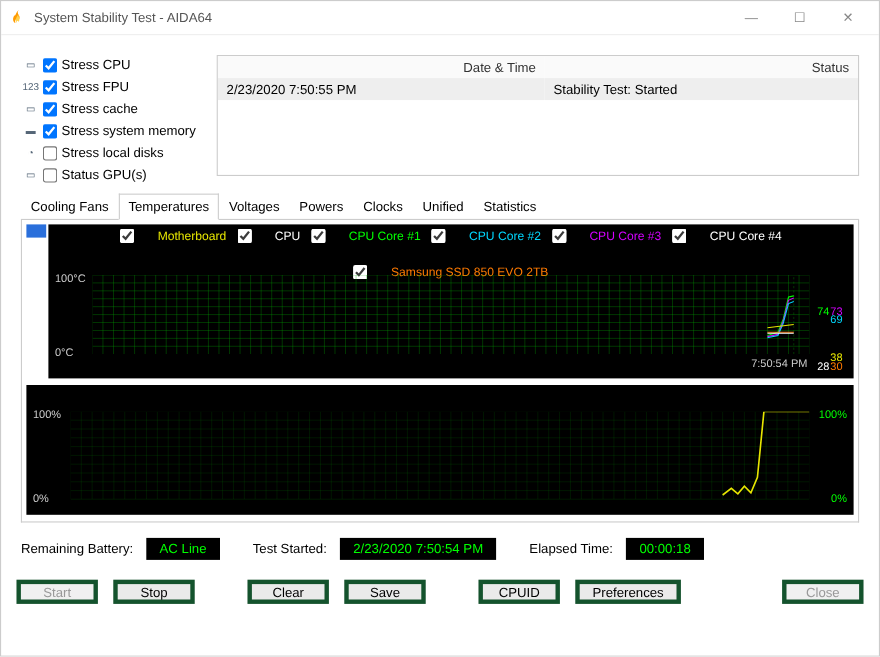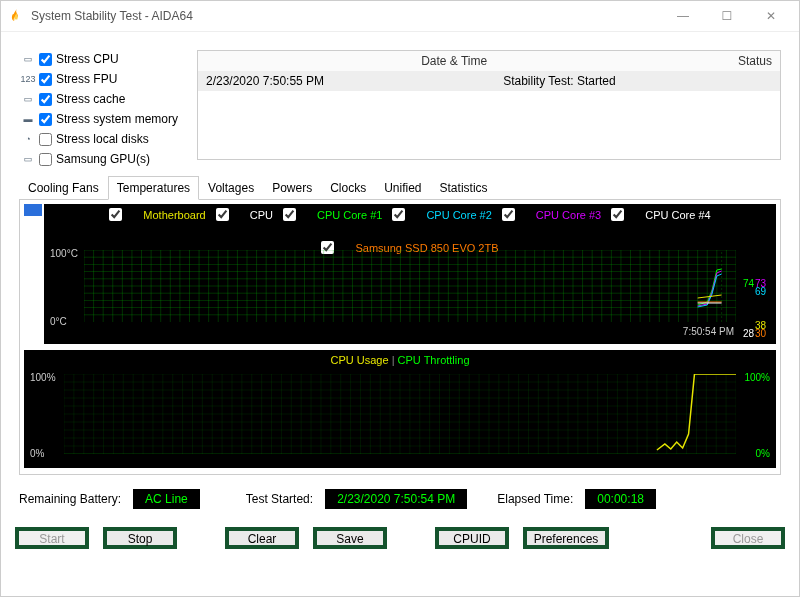--- a/index.html
+++ b/index.html
@@ -82,21 +82,21 @@
           <span>Stress system memory</span>
         </div>
         <div class="srow">
           <span class="ic" style="font-size:9px;color:#567">◔</span>
           <input type="checkbox" style="">
           <span>Stress local disks</span>
         </div>
         <div class="srow">
           <span class="ic" style="font-size:9px;color:#567">▭</span>
           <input type="checkbox" style="">
-          <span>Samsung GPU(s)</span>
+          <span>Status GPU(s)</span>
         </div>
       </div>
     <div class="logbox">
       <table>
         <tbody>
             <tr>
               <th>Date &amp; Time</th>
               <th>Status</th>
             </tr>
         <tr class="sel">
@@ -253,21 +253,20 @@
             <span class="ylabR" style="top: 74px; right: 10px; color: rgb(212, 0, 255);">73</span>
             <span class="ylabR" style="top: 82px; right: 10px; color: rgb(0, 216, 255);">69</span>
             <span class="ylabR" style="top: 116px; right: 10px; color: rgb(230, 230, 0);">38</span>
             <span class="ylabR" style="top: 124px; right: 22px; color: rgb(255, 255, 255);">28</span>
             <span class="ylabR" style="top: 124px; right: 10px; color: rgb(255, 122, 0);">30</span>
           </div>
       </div>
     </div>
 
     <div class="chartarea2">
-      <div class="cpuL"><span style="color:#e6e600">CPU Usage</span> <span style="color:#888"> | </span> <span style="color:#00ff00">CPU Throttling</span></div>
       <span class="ylabL" style="top:22px">100%</span>
       <span class="ylabL" style="top:98px">0%</span>
       <span class="ylabR" style="top:22px;color:#00ff00">100%</span>
       <span class="ylabR" style="top:98px;color:#00ff00">0%</span>
       <div class="gridwrap" style="top:24px;height:80px">
         <svg class="grid" width="100%" height="80" preserveAspectRatio="none" viewBox="0 0 680 80" id="cgrid">
             <line class="dim" x1="0" y1="0" x2="0" y2="80"></line>
             <line class="dim" x1="10" y1="0" x2="10" y2="80"></line>
             <line class="dim" x1="20" y1="0" x2="20" y2="80"></line>
             <line class="dim" x1="30" y1="0" x2="30" y2="80"></line>
@@ -350,31 +349,31 @@
             <polyline points="600,76 608,70 614,75 620,68 626,74 632,60 638,0 680,0" stroke="#e6e600" stroke-width="1.5" fill="none"></polyline>
             <line x1="0" y1="80" x2="680" y2="80" stroke="#00ff00"></line>
           </svg>
       </div>
     </div>
   </div>
 
   <div class="statusrow">
     <span>Remaining Battery:</span>
     <span class="sbox">AC Line</span>
-    <span style="margin-left:34px">Test Started:</span>
+    <span style="margin-left:18px">Test Started:</span>
     <span class="sbox">2/23/2020 7:50:54 PM</span>
     <span style="margin-left:18px">Elapsed Time:</span>
     <span class="sbox">00:00:18</span>
   </div>
 
   <div class="btnrow">
     <button class="b" disabled="">Start</button>
     <button class="b">Stop</button>
     <span style="width:20px"></span>
     <button class="b">Clear</button>
     <button class="b">Save</button>
     <span style="width:20px"></span>
     <button class="b">CPUID</button>
-    <button class="b" style="width:86px">Preferences</button>
+    <button class="b" style="width:96px">Preferences</button>
     <span style="flex:1"></span>
     <button class="b" disabled="">Close</button>
   </div>
 </div>
 
 </body></html>

